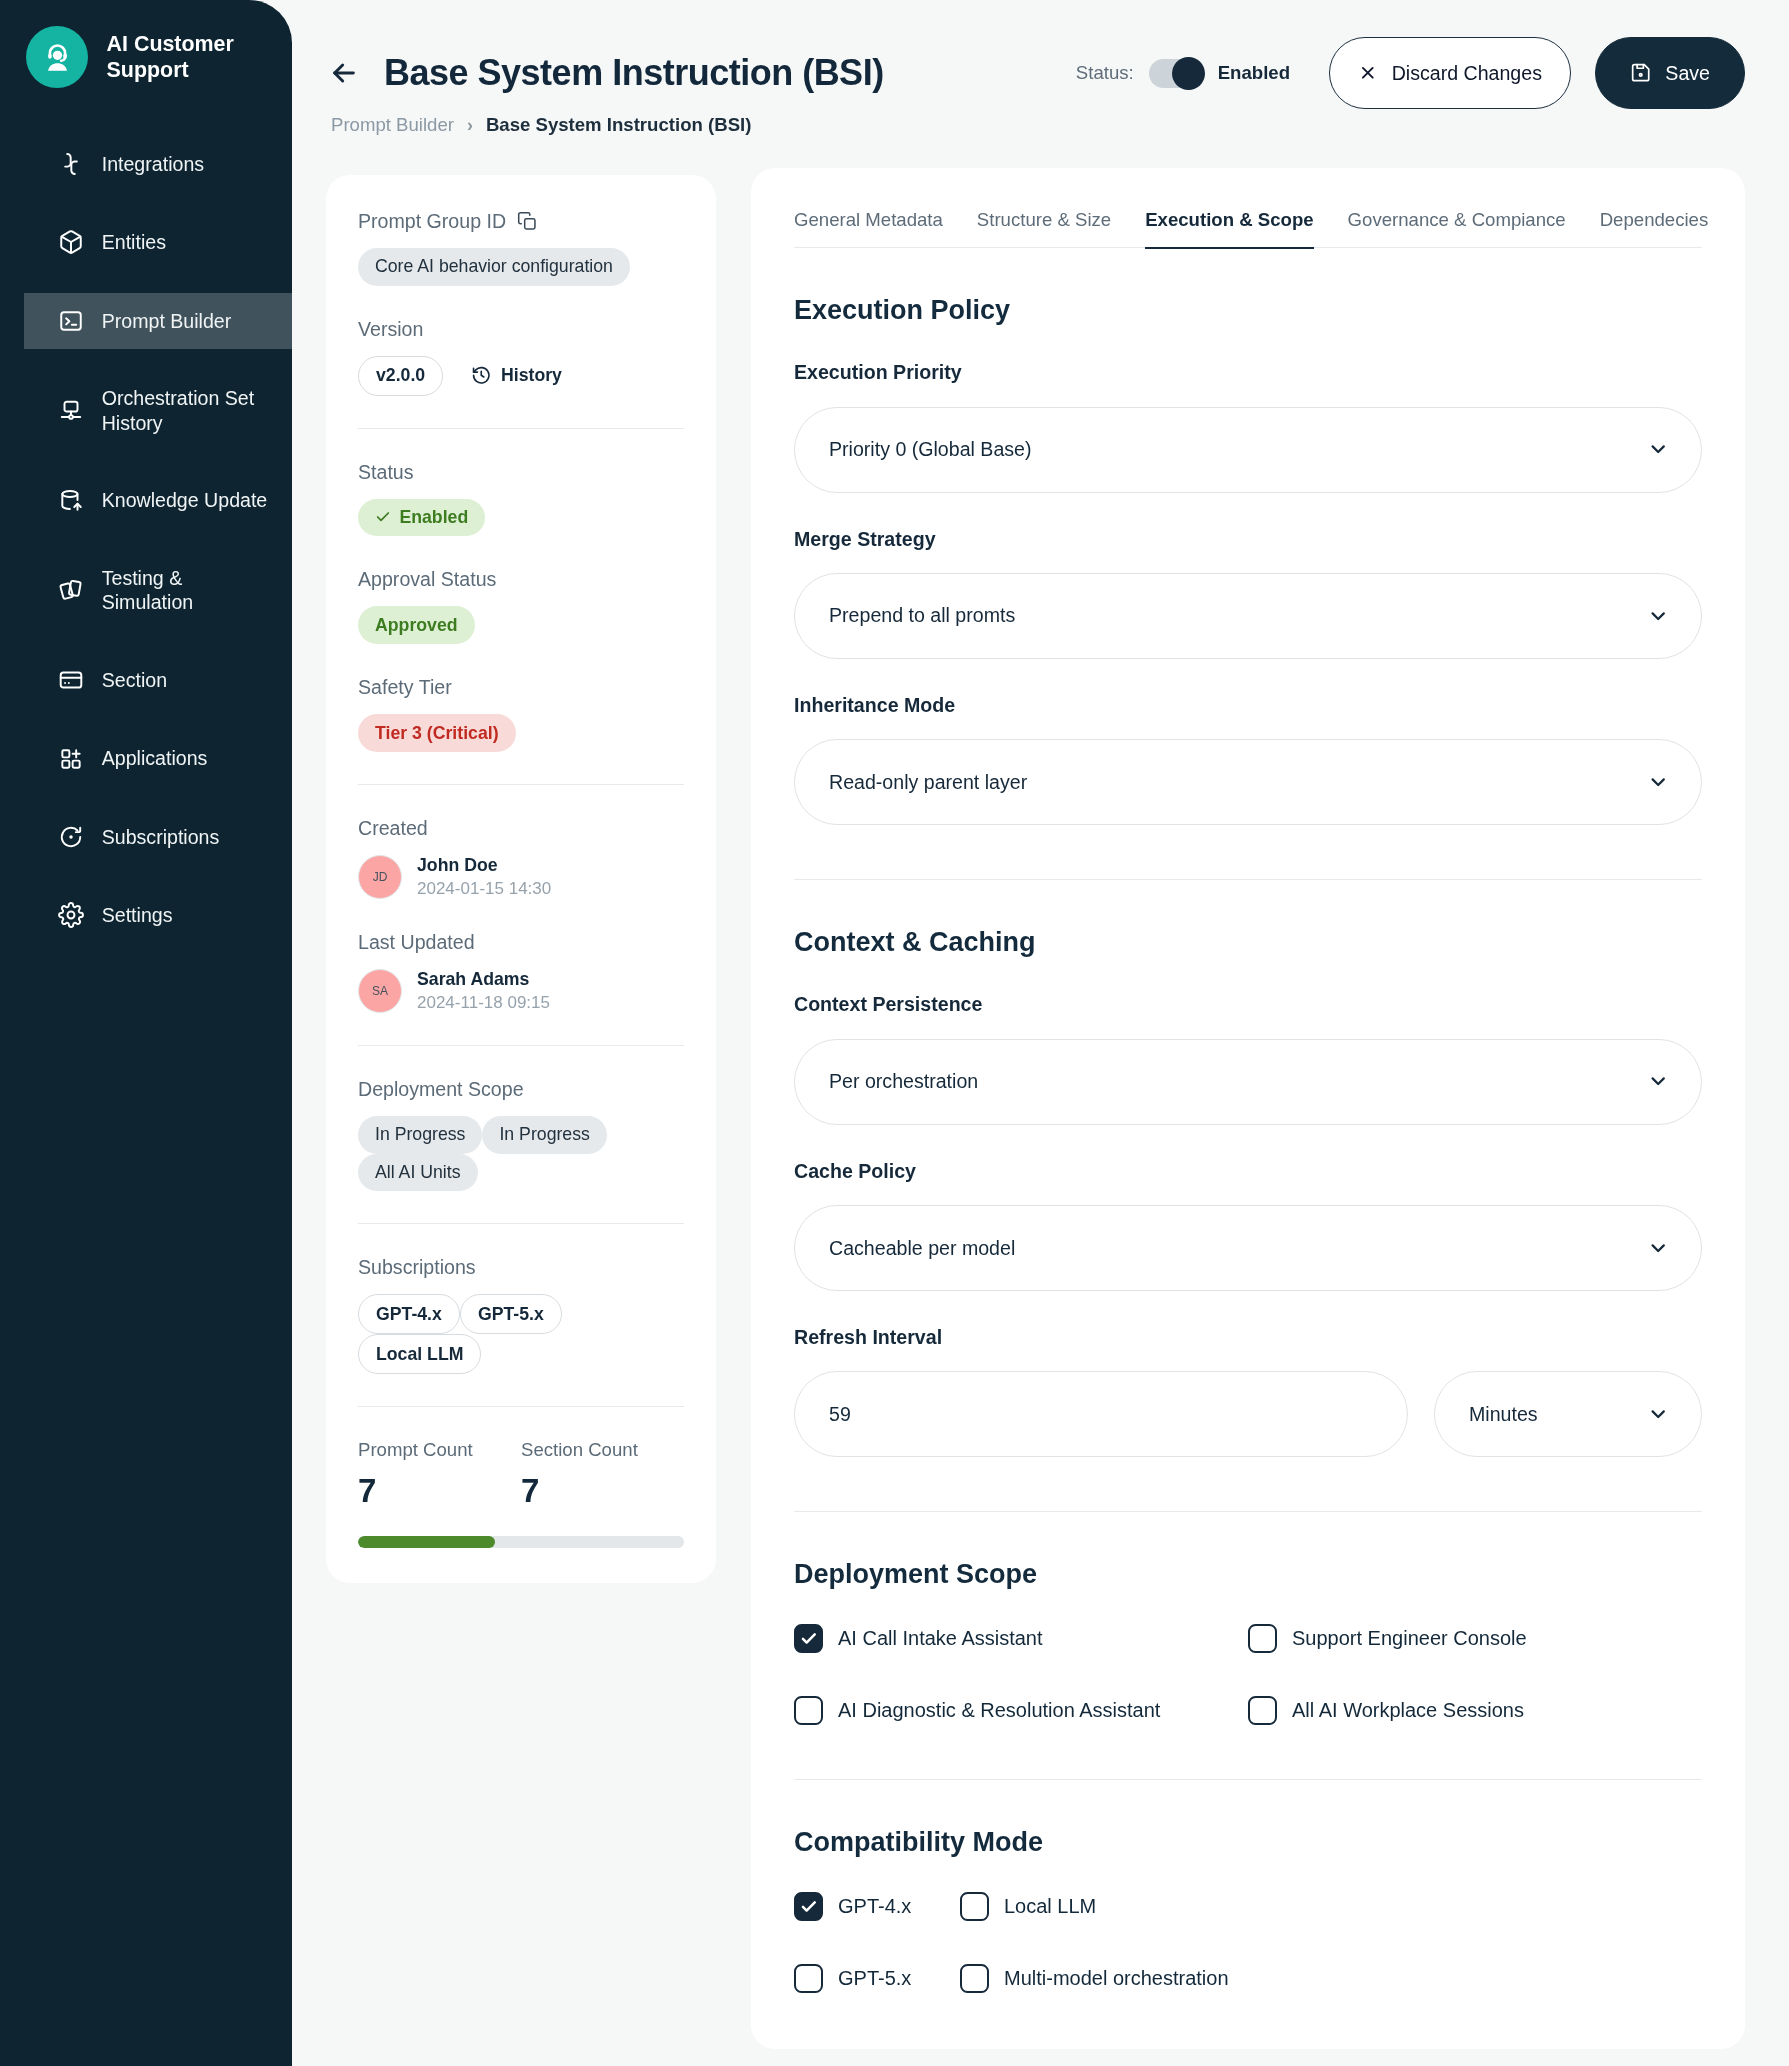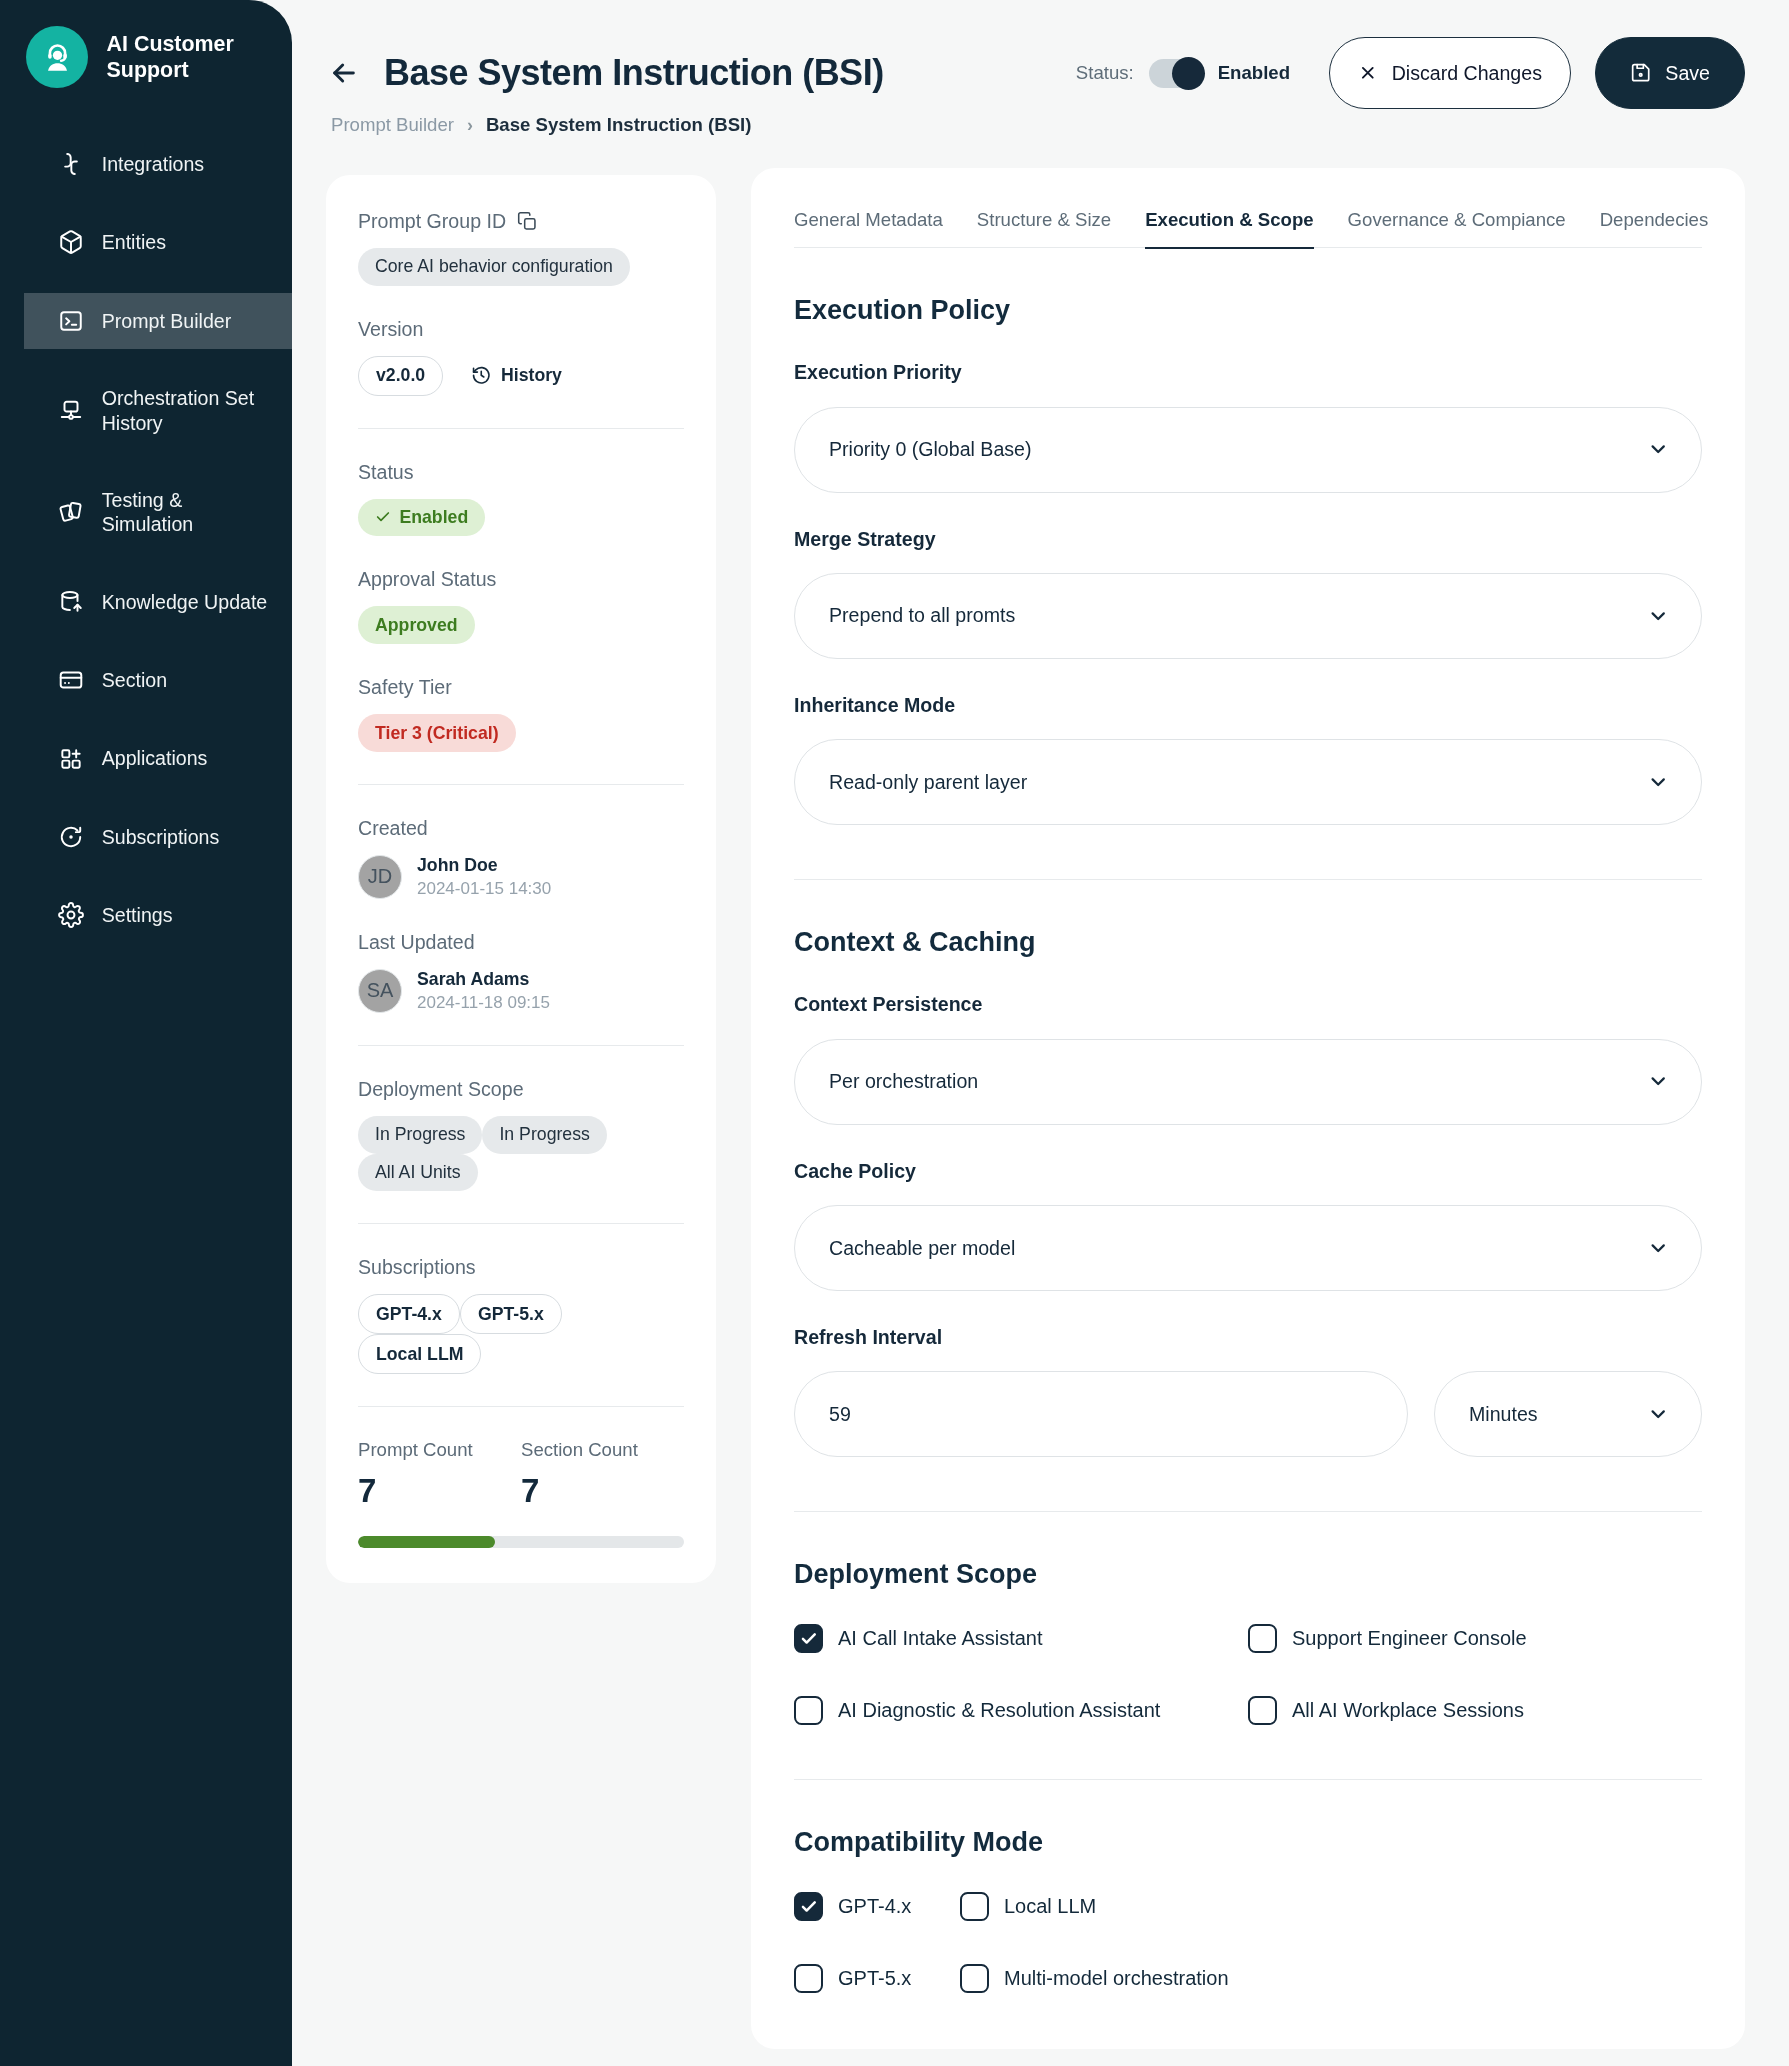--- a/index.html
+++ b/index.html
@@ -86,23 +86,23 @@
   .badge-gray  { background:#e6e9eb; color:#22313e; font-weight:500; }
   .badge-green { background:#def0d4; color:#3d7c20; font-weight:600; }
   .badge-red   { background:#f8dbd8; color:#c12a21; font-weight:600; }
   .badge-outline { background:#fff; border:1.4px solid #d7dce0; color:#15293a; font-weight:600; }
   .tag-wrap { display:flex; flex-wrap:wrap; }
   .version-row { display:flex; align-items:center; gap:28px; }
   .history-btn { display:flex; align-items:center; gap:9.3px; font-size:17.7px; font-weight:600; color:#15293a; cursor:pointer; }
   .divider { border:none; border-top:0.9px solid #e7eaec; margin:32px 0; }
   .person-row { display:flex; align-items:center; gap:15px; margin-top:3.7px; }
   .avatar {
-    width:44px; height:44px; border-radius:50%; background:#a3a3a3;
+    width:44px; height:44px; border-radius:50%; background:#fca5a5;
     border:0.9px solid #e2e6e8; display:flex; align-items:center; justify-content:center;
-    font-size:20px; color:#44525e; font-weight:500; flex-shrink:0;
+    font-size:12px; color:#44525e; font-weight:500; flex-shrink:0;
   }
   .person-name { font-size:17.7px; font-weight:600; color:#15293a; }
   .person-date { font-size:17px; color:#96a2ac; margin-top:2.8px; }
   .counts-row { display:grid; grid-template-columns:1fr 1fr; margin-top:14px; }
   .count-label { font-size:18.6px; color:#5c6b78; }
   .count-value { font-size:33px; font-weight:700; color:#13293b; margin-top:11.2px; }
   .progress-track { margin-top:26px; height:12px; border-radius:6.5px; background:#e4e7e9; overflow:hidden; }
   .progress-fill { height:100%; border-radius:6.5px; background:#4c8a2b; }
 
   
@@ -200,37 +200,37 @@
           <path d="M12 12.5v3"></path>
             <circle cx="12" cy="17.5" r="1.7"></circle>
           <path d="M3.5 17.5h6.8M13.7 17.5h6.8"></path>
         </svg>
       </span>
       <span class="nav-label">Orchestration Set History</span>
     </div>
     <div class="nav-item">
       <span class="nav-icon">
         <svg viewBox="0 0 24 24" fill="none" stroke="currentColor" stroke-width="1.8" stroke-linecap="round" stroke-linejoin="round" width="26" height="26">
-          <rect x="3.5" y="6.5" width="9" height="13" rx="1.8" transform="rotate(-15 8 13)"></rect>
-          <rect x="11" y="4" width="9" height="13" rx="1.8" transform="rotate(10 15.5 10.5)"></rect>
-        </svg>
-      </span>
-      <span class="nav-label">Testing &amp; Simulation</span>
-    </div>
-    <div class="nav-item">
-      <span class="nav-icon">
-        <svg viewBox="0 0 24 24" fill="none" stroke="currentColor" stroke-width="1.8" stroke-linecap="round" stroke-linejoin="round" width="26" height="26">
           <ellipse cx="11" cy="5.5" rx="7" ry="2.8"></ellipse>
           <path d="M4 5.5v11c0 1.5 3.1 2.8 7 2.8"></path>
           <path d="M18 5.5V11"></path>
           <path d="M15 17.5l3-3 3 3"></path>
             <path d="M18 14.5v5.5"></path>
         </svg>
       </span>
       <span class="nav-label">Knowledge Update</span>
+    </div>
+    <div class="nav-item">
+      <span class="nav-icon">
+        <svg viewBox="0 0 24 24" fill="none" stroke="currentColor" stroke-width="1.8" stroke-linecap="round" stroke-linejoin="round" width="26" height="26">
+          <rect x="3.5" y="6.5" width="9" height="13" rx="1.8" transform="rotate(-15 8 13)"></rect>
+          <rect x="11" y="4" width="9" height="13" rx="1.8" transform="rotate(10 15.5 10.5)"></rect>
+        </svg>
+      </span>
+      <span class="nav-label">Testing &amp; Simulation</span>
     </div>
     <div class="nav-item">
       <span class="nav-icon">
         <svg viewBox="0 0 24 24" fill="none" stroke="currentColor" stroke-width="1.8" stroke-linecap="round" stroke-linejoin="round" width="26" height="26">
           <rect x="2.5" y="5" width="19" height="14" rx="2.5"></rect>
           <path d="M2.5 10h19"></path>
             <path d="M6.5 14.8h.01M10 14.8h.01"></path>
         </svg>
       </span>
       <span class="nav-label">Section</span>

